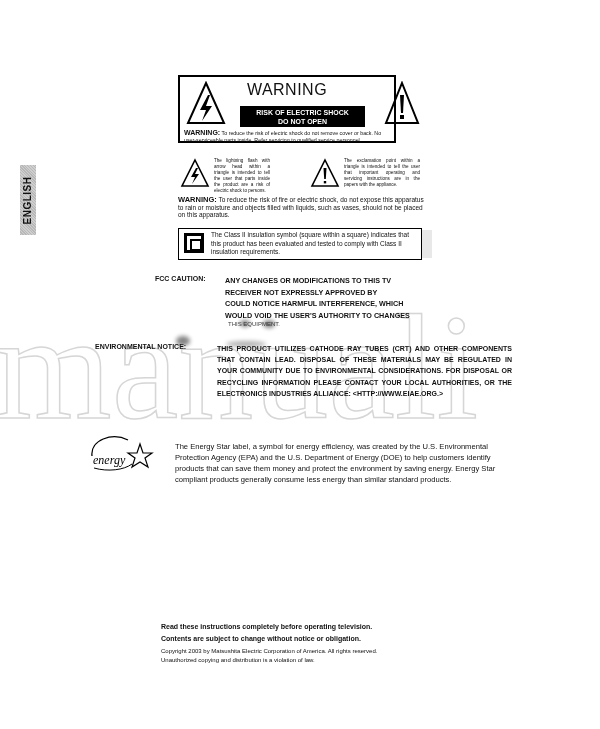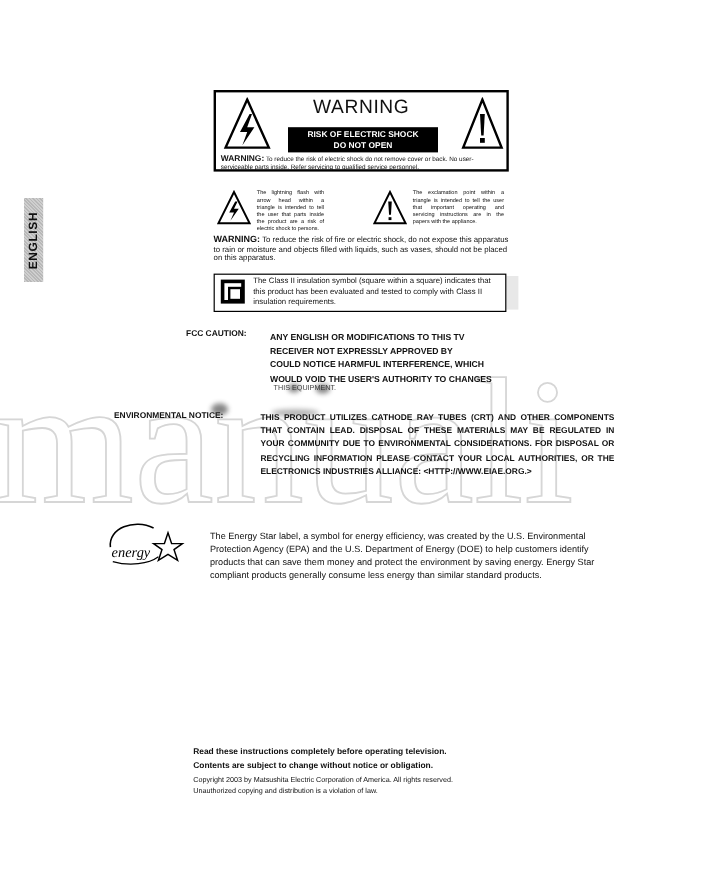--- a/index.html
+++ b/index.html
@@ -12,21 +12,21 @@
 
     .layer { position: absolute; z-index: 1; }
 
     
     .lang-tab { left: 20px; top: 165px; width: 16px; height: 70px;
       background: repeating-linear-gradient(45deg,#b8b8b8 0 1px,#cfcfcf 1px 2px);
       display: flex; align-items: center; justify-content: center; }
     .lang-tab span { transform: rotate(-90deg); font-weight: bold; font-size: 10px; letter-spacing: 0.5px; white-space: nowrap; color:#111; }
 
     
-    .warn-box { left: 178px; top: 75px; width: 246px; height: 68px; border: 2px solid #000; box-sizing: border-box; }
+    .warn-box { left: 178px; top: 75px; width: 218px; height: 68px; border: 2px solid #000; box-sizing: border-box; }
     .warn-title { position: absolute; left: 0; right: 0; top: 4px; text-align: center; font-size: 16px; letter-spacing: 0.5px; }
     .warn-black { position: absolute; left: 60px; top: 29px; width: 125px; height: 21px; background: #000; color: #fff;
       font-size: 7px; font-weight: bold; text-align: center; line-height: 9px; padding-top: 2px; box-sizing: border-box; }
     .tri-big-l { position: absolute; left: 6px; top: 4px; }
     .tri-big-r { position: absolute; left: 204px; top: 4px; }
     .warn-line { position: absolute; left: 4px; right: 4px; top: 52px; font-size: 5.3px; line-height: 7px; }
     .warn-line b { font-size: 7px; }
 
     
     .sym-l { left: 180px; top: 158px; }
@@ -121,21 +121,21 @@
 <div class="layer class2-shadow"></div>
 <div class="layer class2">
   <div class="sq-out">
       <div class="sq-in"></div>
     </div>
   <div class="txt">The Class II insulation symbol (square within a square) indicates that this product has been evaluated and tested to comply with Class II insulation requirements.</div>
 </div>
 
 <div class="layer fcc-label">FCC CAUTION:</div>
 <div class="layer fcc-text">
-  <div>ANY ENGLISH OR MODIFICATIONS TO THIS TV</div>
+  <div>ANY CHANGES OR MODIFICATIONS TO THIS TV</div>
   <div>RECEIVER NOT EXPRESSLY APPROVED BY</div>
   <div>COULD NOTICE HARMFUL INTERFERENCE, WHICH</div>
   <div>WOULD VOID THE USER'S AUTHORITY TO CHANGES</div>
 </div>
 <div class="layer fcc-blur">THIS EQUIPMENT.</div>
 
 <div class="blot" style="left:240px;top:320px;width:10px;height:7px;"></div>
 <div class="blot" style="left:263px;top:320px;width:12px;height:8px;"></div>
 <div class="blot" style="left:176px;top:336px;width:14px;height:10px;"></div>
 <div class="blot" style="left:226px;top:341px;width:40px;height:6px;opacity:0.35;"></div>

